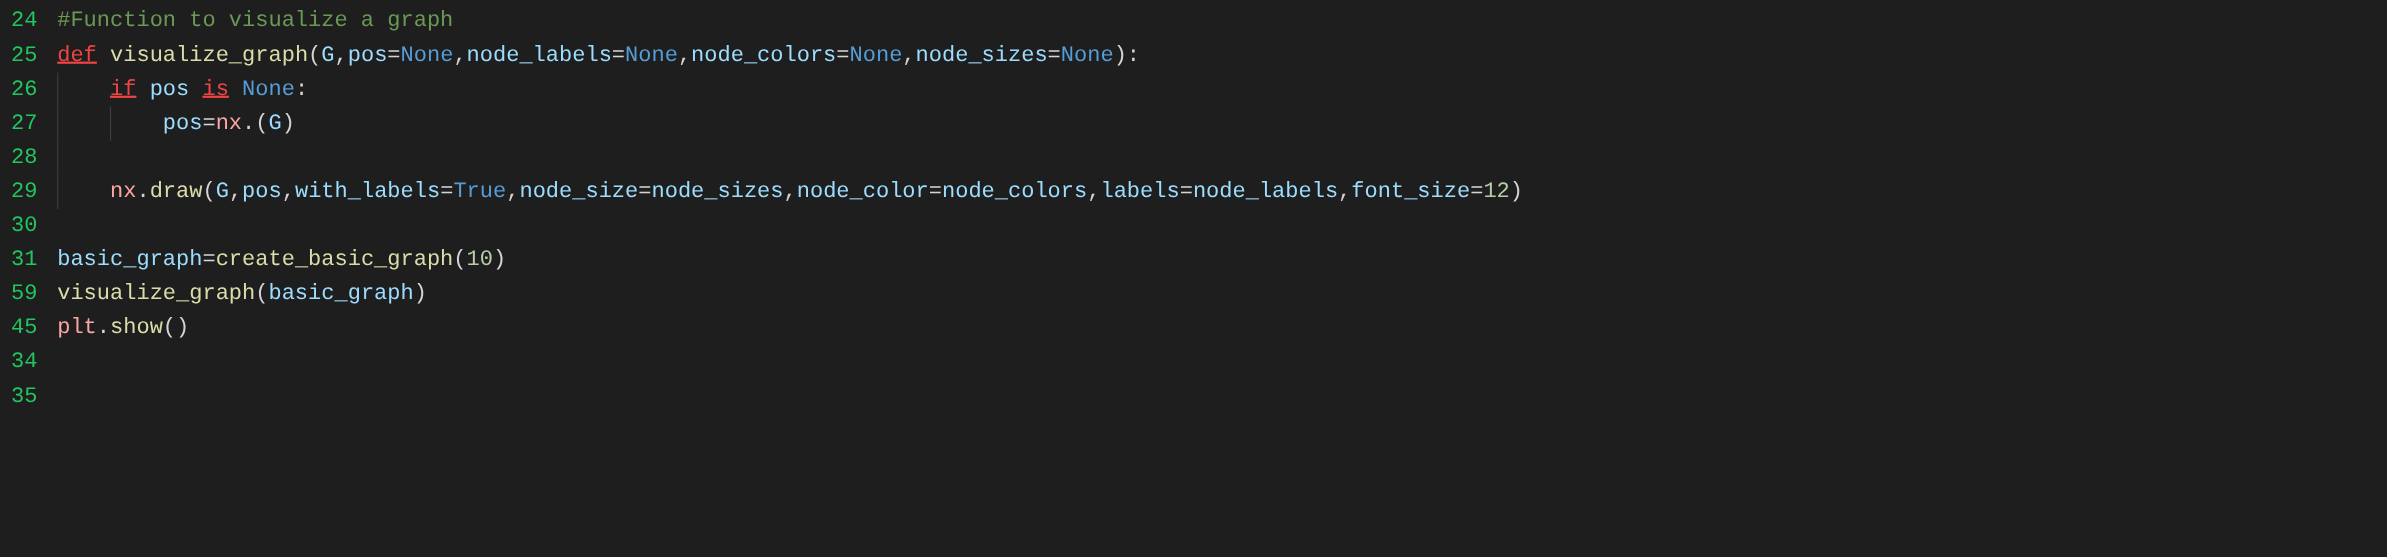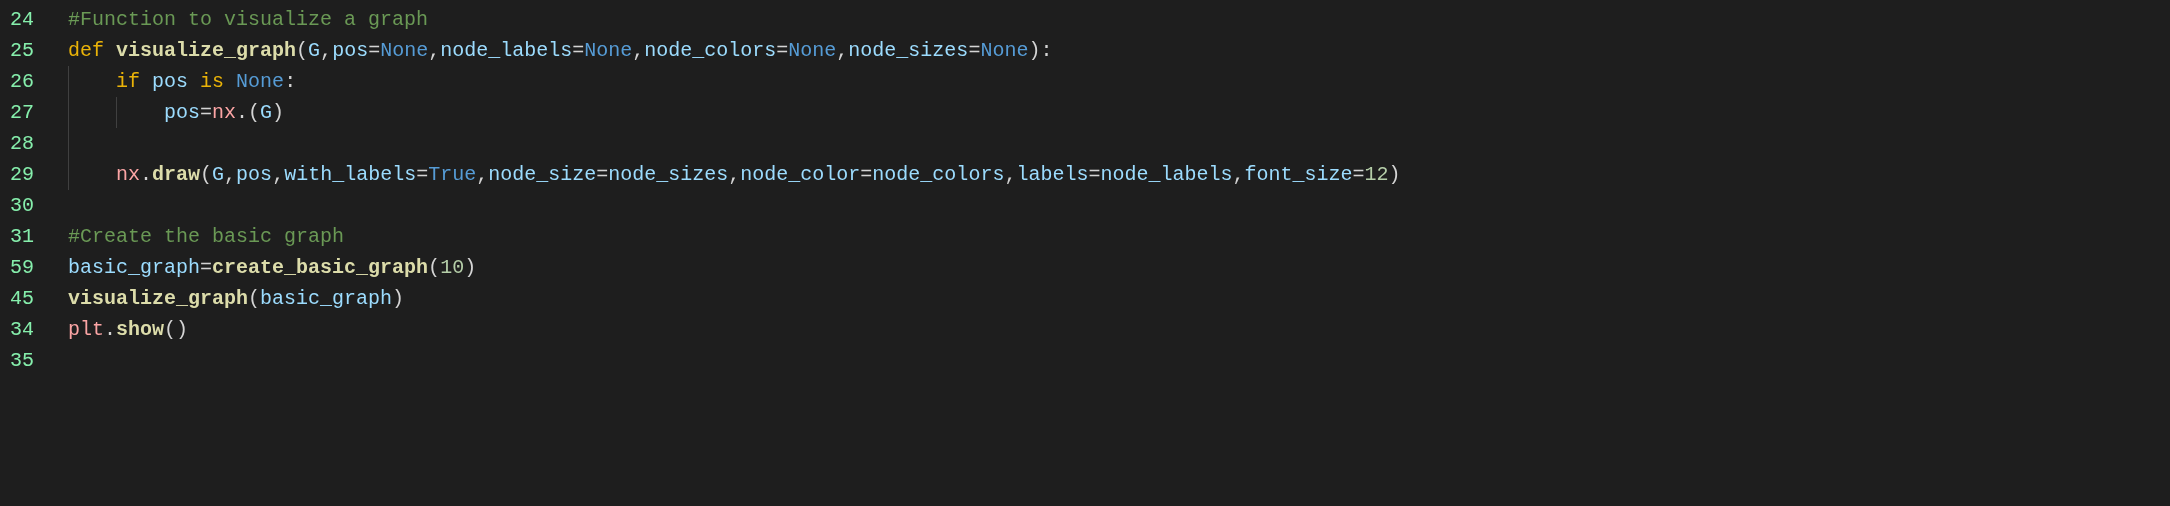--- a/index.html
+++ b/index.html
@@ -11,48 +11,47 @@
       color: #d4d4d4;
       overflow-x: auto;
       white-space: nowrap;
     }
     .editor {
       display: flex;
       padding: 4px 0;
     }
     .gutter {
       text-align: right;
-      color: #86efac;
+      color: #22c55e;
       padding: 0 18px 0 10px;
       user-select: none;
       flex-shrink: 0;
     }
     .gutter div {
       height: 31px;
     }
     .code {
       flex: 1;
       position: relative;
     }
     .line {
       height: 31px;
       display: flex;
       align-items: center;
-      margin-left: 16px;
     }
     .indent {
       display: inline-block;
       width: 1ch;
     }
     .indent-guide {
       border-left: 1px solid #404040;
     }
     .tok-comment { color: #6a9955; }
-    .tok-keyword { color: #eab308; }
-    .tok-funcname { color: #dcdcaa; font-weight: bold; }
+    .tok-keyword { color: #ef4444; text-decoration: underline; }
+    .tok-funcname { color: #dcdcaa; }
     .tok-param { color: #9cdcfe; }
     .tok-var { color: #9cdcfe; }
     .tok-const { color: #569cd6; }
     .tok-number { color: #b5cea8; font-family: Liberation Mono, monospace; }
     .tok-punct { color: #d4d4d4; }
     .tok-op { color: #d4d4d4; }
     .tok-plain { color: #d4d4d4; }
     .tok-obj { color: #fca5a5; }
   </style>
 </head>
@@ -172,23 +171,20 @@
         <span class="tok-var">node_labels</span>
         <span class="tok-punct">, </span>
         <span class="tok-param">font_size</span>
         <span class="tok-op">=</span>
         <span class="tok-number">12</span>
         <span class="tok-punct">)</span>
       </div>
 
     <div class="line"></div>
 
-    <div class="line">
-        <span class="tok-comment">#Create the basic graph</span>
-      </div>
 
     <div class="line">
         <span class="tok-var">basic_graph</span>
         <span class="tok-op"> = </span>
         <span class="tok-funcname">create_basic_graph</span>
         <span class="tok-punct">(</span>
         <span class="tok-number">10</span>
         <span class="tok-punct">)</span>
       </div>
 

